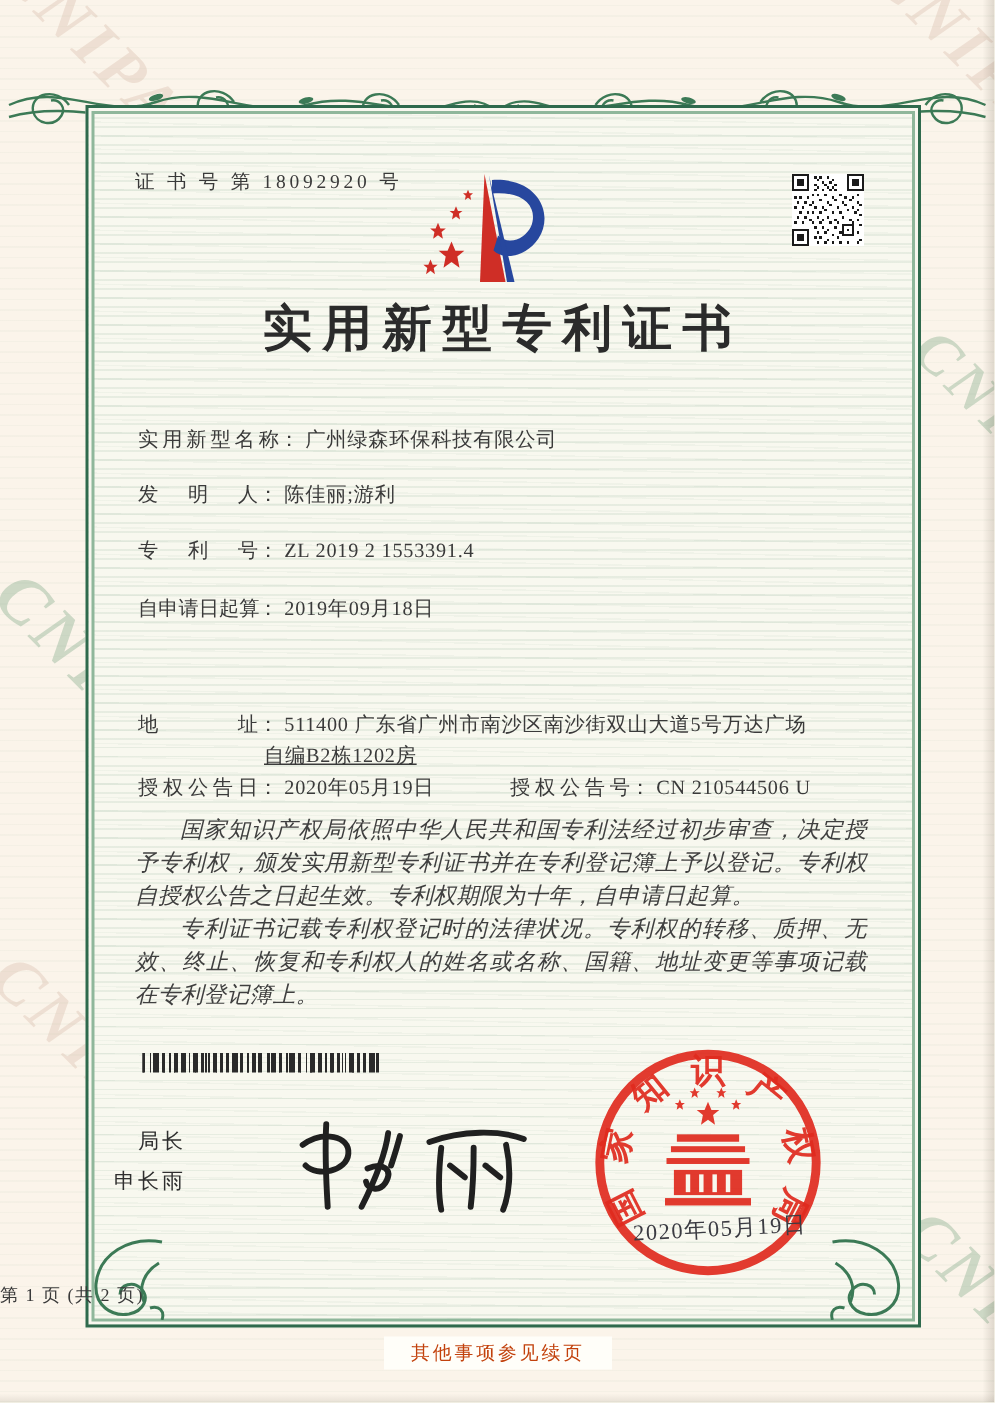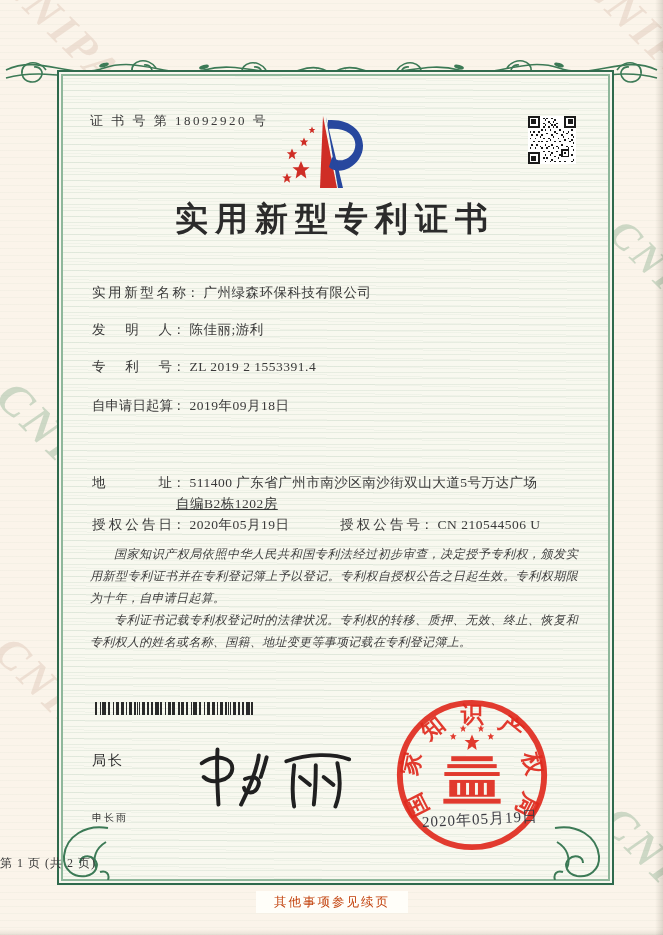--- a/index.html
+++ b/index.html
@@ -43,32 +43,32 @@
     box-sizing:border-box;color:#2b2b2b;
   }
   .frow{position:absolute;left:92px;font-size:13.5px;color:#3a3a3a;white-space:nowrap;}
   .flabel{display:inline-block;width:80px;text-align:justify;text-align-last:justify;vertical-align:top;}
   .fcolon{display:inline-block;margin-right:4px;}
   .fval{letter-spacing:0.5px;}
   .addr2{position:absolute;left:176px;top:495px;font-size:13.5px;color:#3a3a3a;letter-spacing:0.5px;text-decoration:underline;}
   .grant2{position:absolute;left:248px;top:0;}
   .body-text{
     position:absolute;left:90px;top:543px;width:488px;
-    font-size:12px;line-height:22px;color:#3f3f3f;
+    font-size:15px;line-height:22px;color:#3f3f3f;
     font-style:italic;text-align:justify;letter-spacing:0.3px;font-family:Liberation Serif, serif;
   }
   .body-text p{margin:0;text-indent:2em;}
   .barcode{
     position:absolute;left:95px;top:702px;width:158px;height:13px;
     background-image:
       repeating-linear-gradient(90deg,#2a2a2a 0 2px,transparent 2px 5px,#2a2a2a 5px 6px,transparent 6px 8px,#2a2a2a 8px 11px,transparent 11px 13px),
       repeating-linear-gradient(90deg,#2a2a2a 0 1px,transparent 1px 7px);
   }
   .director-label{position:absolute;left:92px;top:752px;font-family:"Liberation Sans","DejaVu Sans",sans-serif;font-size:14px;color:#2e2e2e;letter-spacing:2px;}
-  .director-name{position:absolute;left:92px;top:779px;font-family:"Liberation Sans","DejaVu Sans",sans-serif;font-size:10px;color:#2e2e2e;letter-spacing:2px;margin-top:32px;}
+  .director-name{position:absolute;left:76px;top:779px;font-family:"Liberation Sans","DejaVu Sans",sans-serif;font-size:14px;color:#2e2e2e;letter-spacing:2px;}
   .signature{position:absolute;left:188px;top:742px;width:172px;height:70px;}
   .seal{position:absolute;left:388px;top:691px;width:168px;height:168px;}
   .seal-date{
     position:absolute;left:400px;top:810px;width:160px;text-align:center;
     font-size:15px;color:#3b3b42;letter-spacing:1px;transform:rotate(-3deg);
   }
   .page-info{position:absolute;left:0;top:855px;width:663px;font-size:12px;color:#3a3a3a;letter-spacing:1px;}
   .note{
     position:absolute;left:256px;top:891px;width:152px;height:22px;line-height:22px;
     background:#fffef9;text-align:center;font-size:12.5px;color:#c2410c;letter-spacing:2px;

